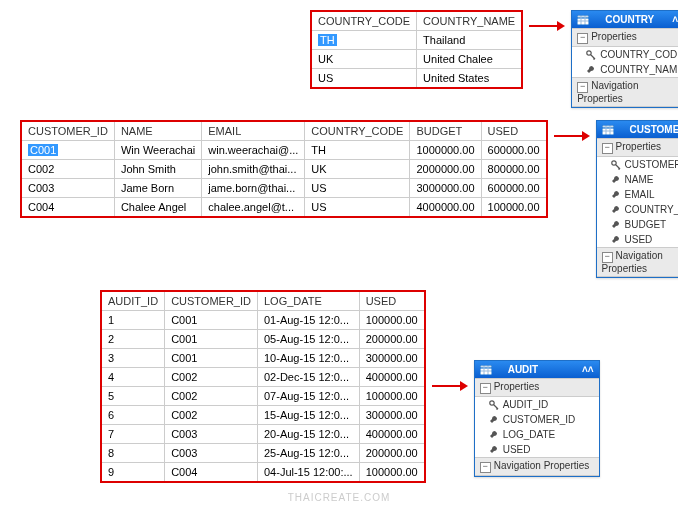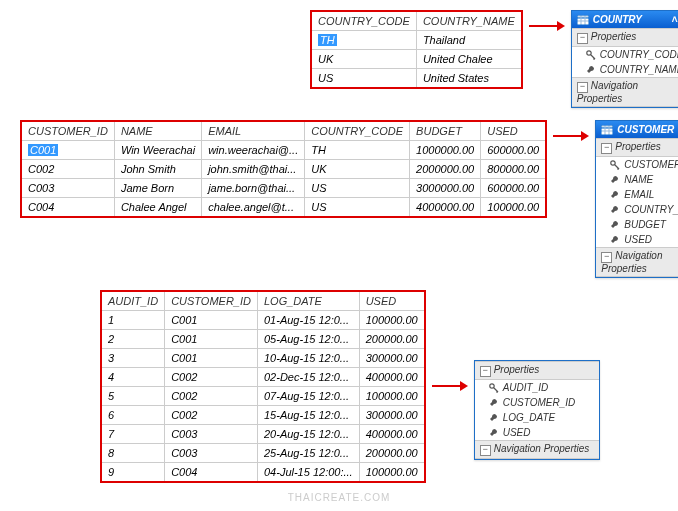--- a/index.html
+++ b/index.html
@@ -9,21 +9,20 @@
     font-size: 11px;
     background: #fff;
     width: 678px;
     box-sizing: border-box;
     position: relative;
   }
   .row-area {
     display: flex;
     align-items: flex-start;
     margin-bottom: 12px;
-    font-style: italic;
   }
   .spacer { flex: 0 0 auto; }
   .data-table {
     border: 2px solid #d00;
     background: #fff;
     border-collapse: collapse;
   }
   .data-table th, .data-table td {
     border: 1px solid #ccc;
     padding: 3px 6px;
@@ -62,21 +61,21 @@
   }
   .schema-hdr {
     background: linear-gradient(#2a8af0, #0a5fd0);
     color: #fff;
     font-weight: bold;
     padding: 3px 5px;
     display: flex;
     align-items: center;
     justify-content: space-between;
   }
-  .schema-hdr .ic { display:flex; align-items:flex-end; gap:4px;}
+  .schema-hdr .ic { display:flex; align-items:flex-end; gap:16px;}
   .schema-section {
     background: #eaeaea;
     border-top: 1px solid #ccc;
     border-bottom: 1px solid #ccc;
     padding: 2px 5px;
     color: #333;
   }
   .schema-prop {
     padding: 2px 5px 2px 14px;
     display: flex;
@@ -346,20 +345,35 @@
         </tr>
       </tbody>
     </table>
   <div class="arrow" style="margin-top:90px">
     <svg viewBox="0 0 36 12">
         <line x1="0" y1="6" x2="28" y2="6" stroke="#d00" stroke-width="2"></line>
         <polygon points="28,1 36,6 28,11" fill="#d00"></polygon>
       </svg>
   </div>
   <div class="schema" id="schema-audit" style="margin-top:70px">
+      <div class="schema-hdr">
+    <span class="ic">
+          <svg width="12" height="10" viewBox="0 0 12 10">
+            <rect x="0" y="0" width="12" height="10" fill="#fff" stroke="#fff" stroke-width="0"></rect>
+            <rect x="0" y="0" width="12" height="3" fill="#cde"></rect>
+            <line x1="0" y1="3" x2="12" y2="3" stroke="#06c"></line>
+            <line x1="0" y1="6" x2="12" y2="6" stroke="#9bd"></line>
+            <line x1="4" y1="0" x2="4" y2="10" stroke="#9bd"></line>
+            <line x1="8" y1="0" x2="8" y2="10" stroke="#9bd"></line>
+            <rect x="0" y="0" width="12" height="10" fill="none" stroke="#06c"></rect>
+          </svg>
+          <span>AUDIT</span>
+        </span>
+    <span class="chev">˄˄</span>
+  </div>
   <div class="schema-section"><span class="minus">−</span>Properties</div>
       <div class="schema-prop">
         <svg class="key-icon" viewBox="0 0 10 10">
           <circle cx="3" cy="3" r="2.2" fill="none" stroke="#555" stroke-width="1.2"></circle>
           <line x1="4.5" y1="4.5" x2="9" y2="9" stroke="#555" stroke-width="1.2"></line>
           <line x1="7" y1="9" x2="9" y2="9" stroke="#555" stroke-width="1.2"></line>
         </svg>
         <span>AUDIT_ID</span>
       </div>
       <div class="schema-prop">

